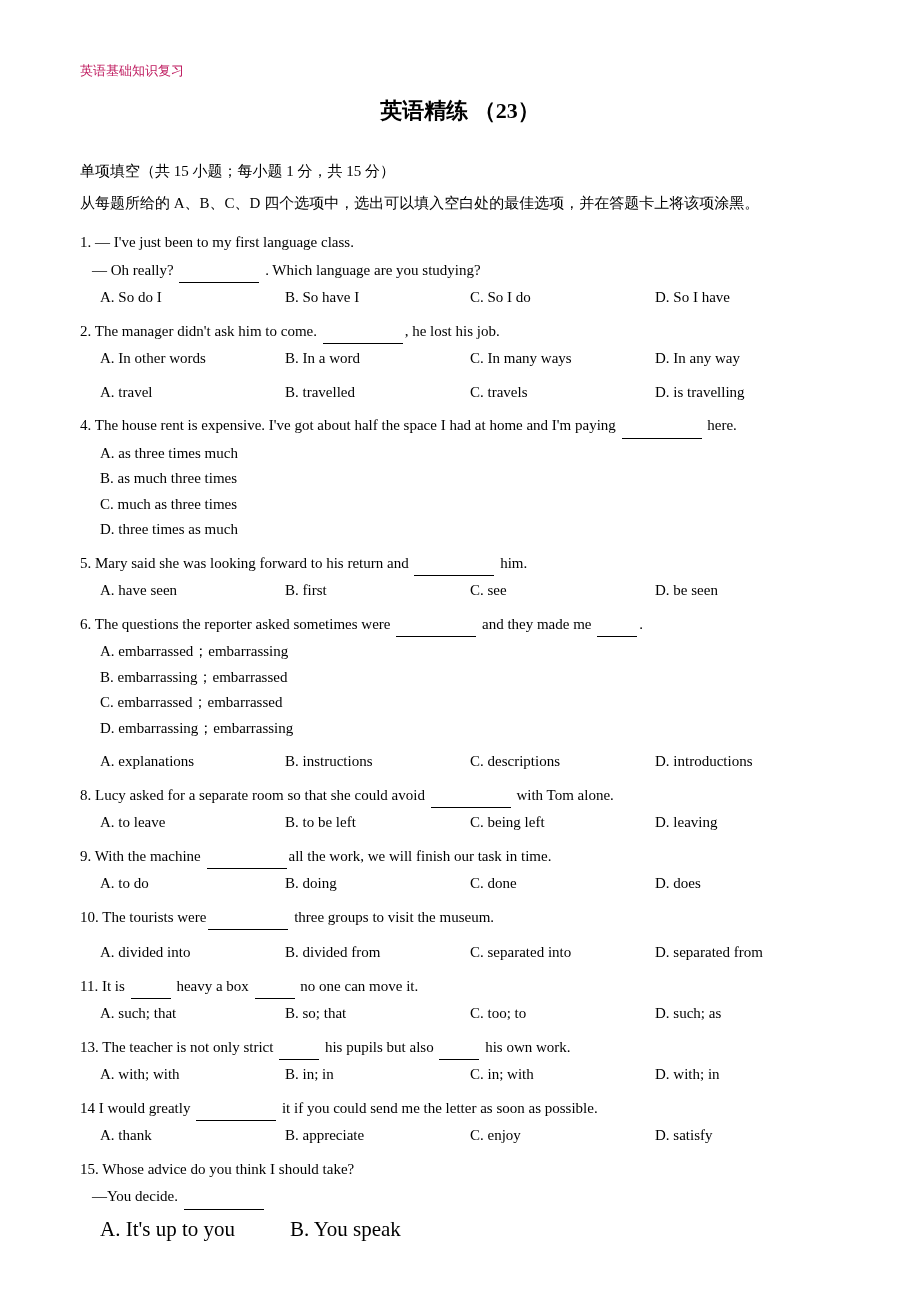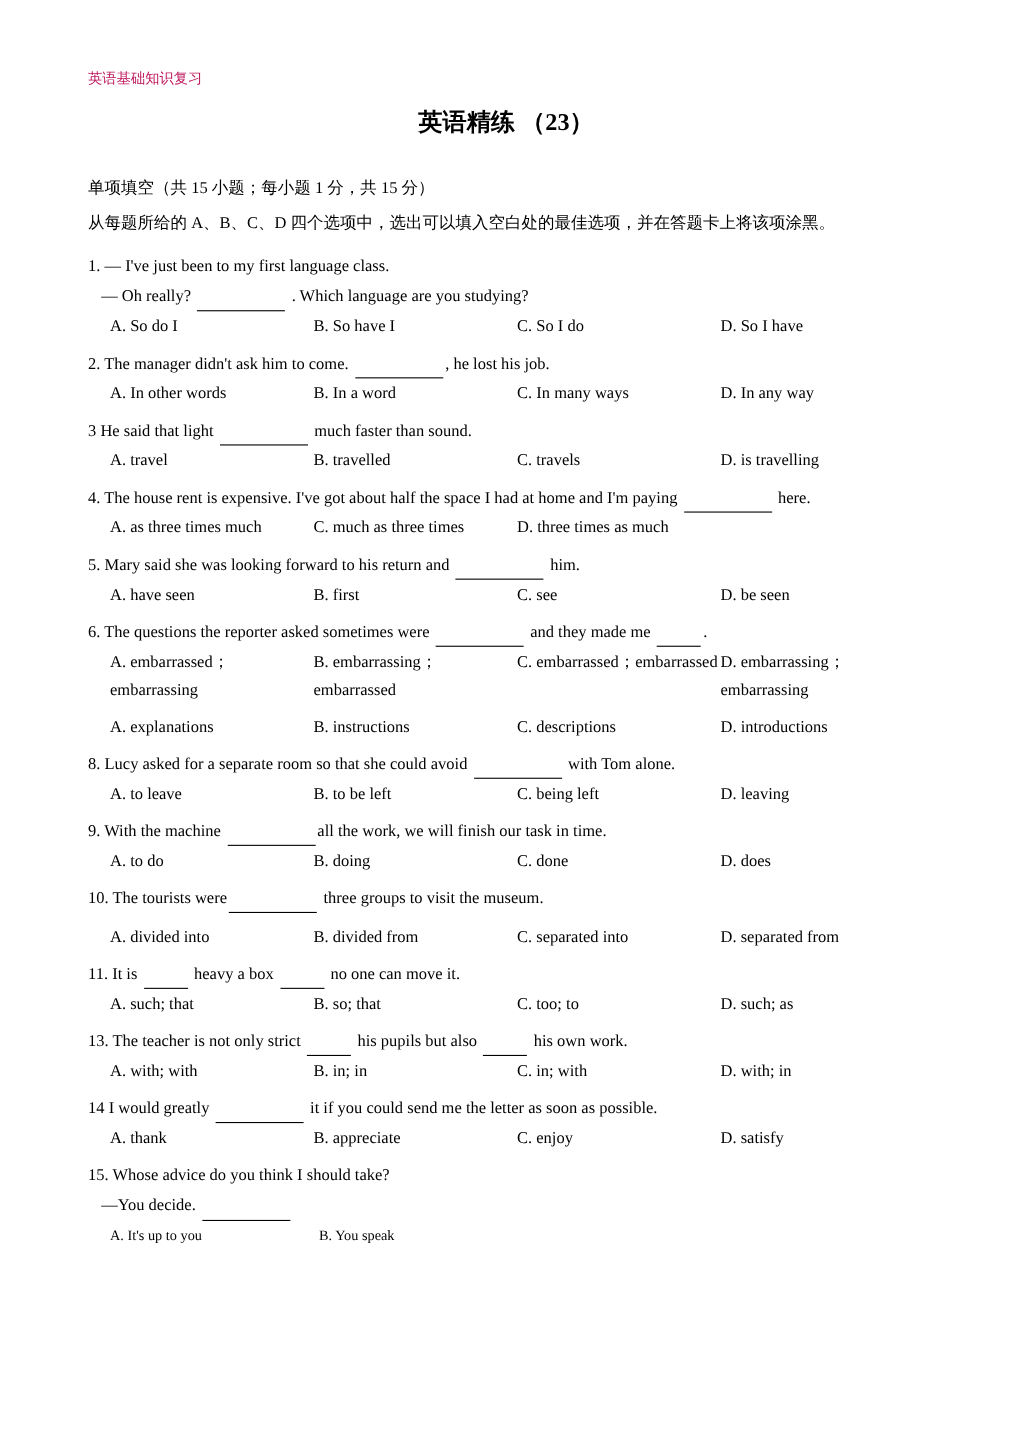--- a/index.html
+++ b/index.html
@@ -44,29 +44,29 @@
       margin-bottom: 2px;
       font-size: 15px;
       line-height: 1.7;
     }
     .options-row {
       display: flex;
       flex-wrap: wrap;
       gap: 0 30px;
       padding-left: 20px;
       margin-bottom: 2px;
-      font-size: 13px;
+      font-size: 21px;
       line-height: 1.7;
     }
     .option {
       min-width: 160px;
     }
     .options-two {
       display: grid;
-      grid-template-columns: 1fr 1fr 1fr 1fr;
+      grid-template-columns: 1fr;
       padding-left: 20px;
       margin-bottom: 2px;
     }
     .options-four {
       display: grid;
       grid-template-columns: 1fr 1fr 1fr 1fr;
       padding-left: 20px;
       margin-bottom: 2px;
     }
     .blank {
@@ -113,33 +113,33 @@
     <div class="question-text">2. The manager didn't ask him to come. <span class="blank blank-long"></span>, he lost his job.</div>
     <div class="options-four">
       <div class="option">A. In other words</div>
       <div class="option">B. In a word</div>
       <div class="option">C. In many ways</div>
       <div class="option">D. In any way</div>
     </div>
   </div>
 
   <div class="question-block">
-    <div class="question-text">3 He said that light <span class="blank blank-long"></span> much faster than sound.</div>
     <div class="options-four">
       <div class="option">A. travel</div>
       <div class="option">B. travelled</div>
       <div class="option">C. travels</div>
       <div class="option">D. is travelling</div>
     </div>
   </div>
 
   <div class="question-block">
     <div class="question-text">4. The house rent is expensive. I've got about half the space I had at home and I'm paying <span class="blank blank-long"></span> here.</div>
     <div class="options-two">
       <div class="option">A. as three times much</div>
+      <div class="option">B. as much three times</div>
       <div class="option">C. much as three times</div>
       <div class="option">D. three times as much</div>
     </div>
   </div>
 
   <div class="question-block">
     <div class="question-text">5. Mary said she was looking forward to his return and <span class="blank blank-long"></span> him.</div>
     <div class="options-four">
       <div class="option">A. have seen</div>
       <div class="option">B. first</div>

